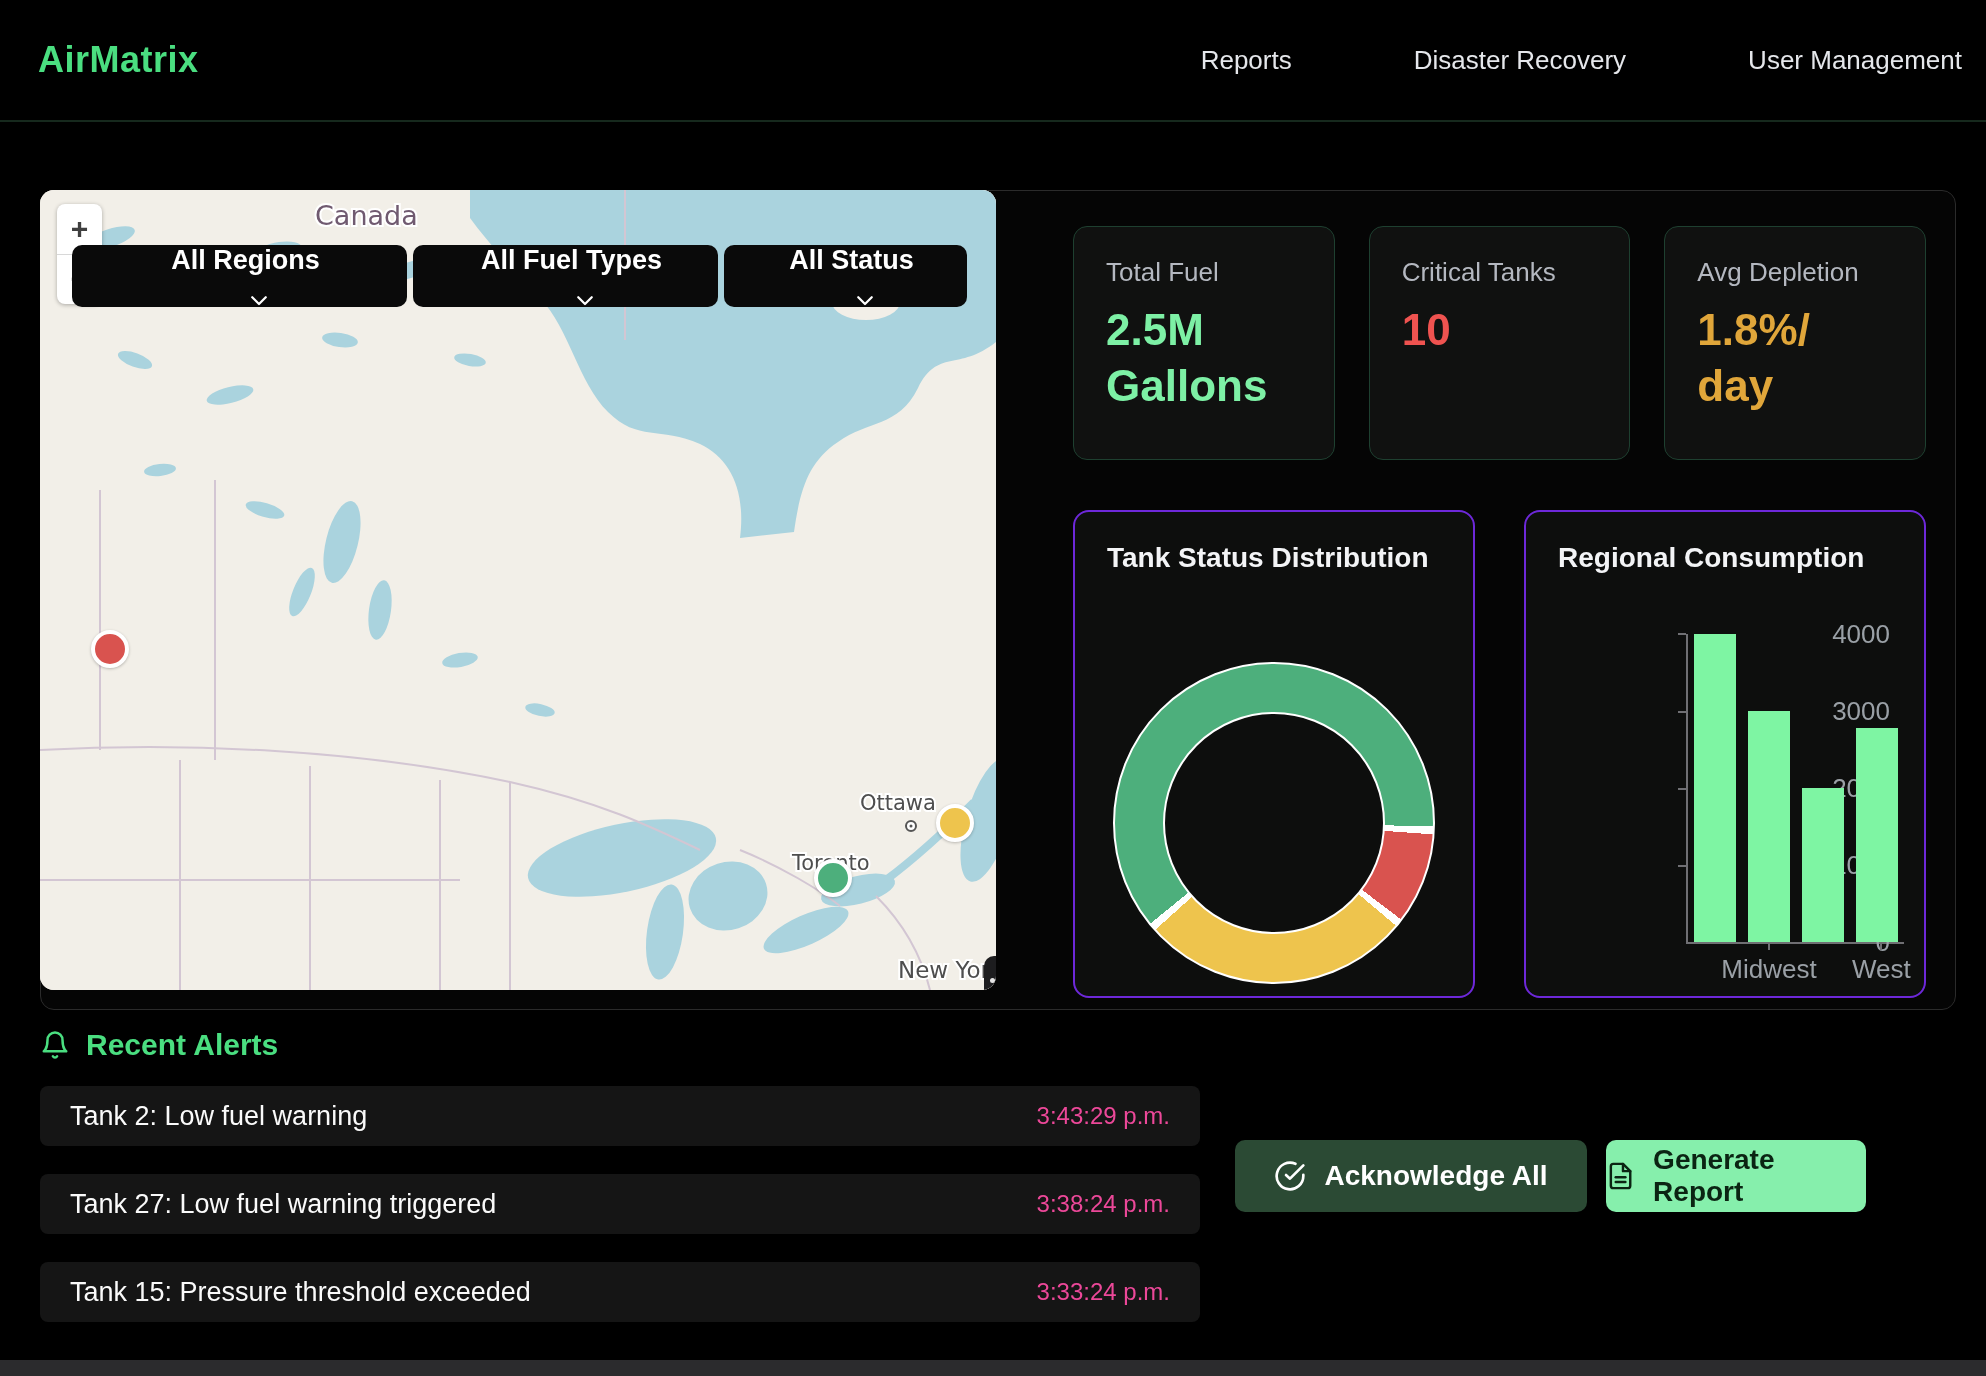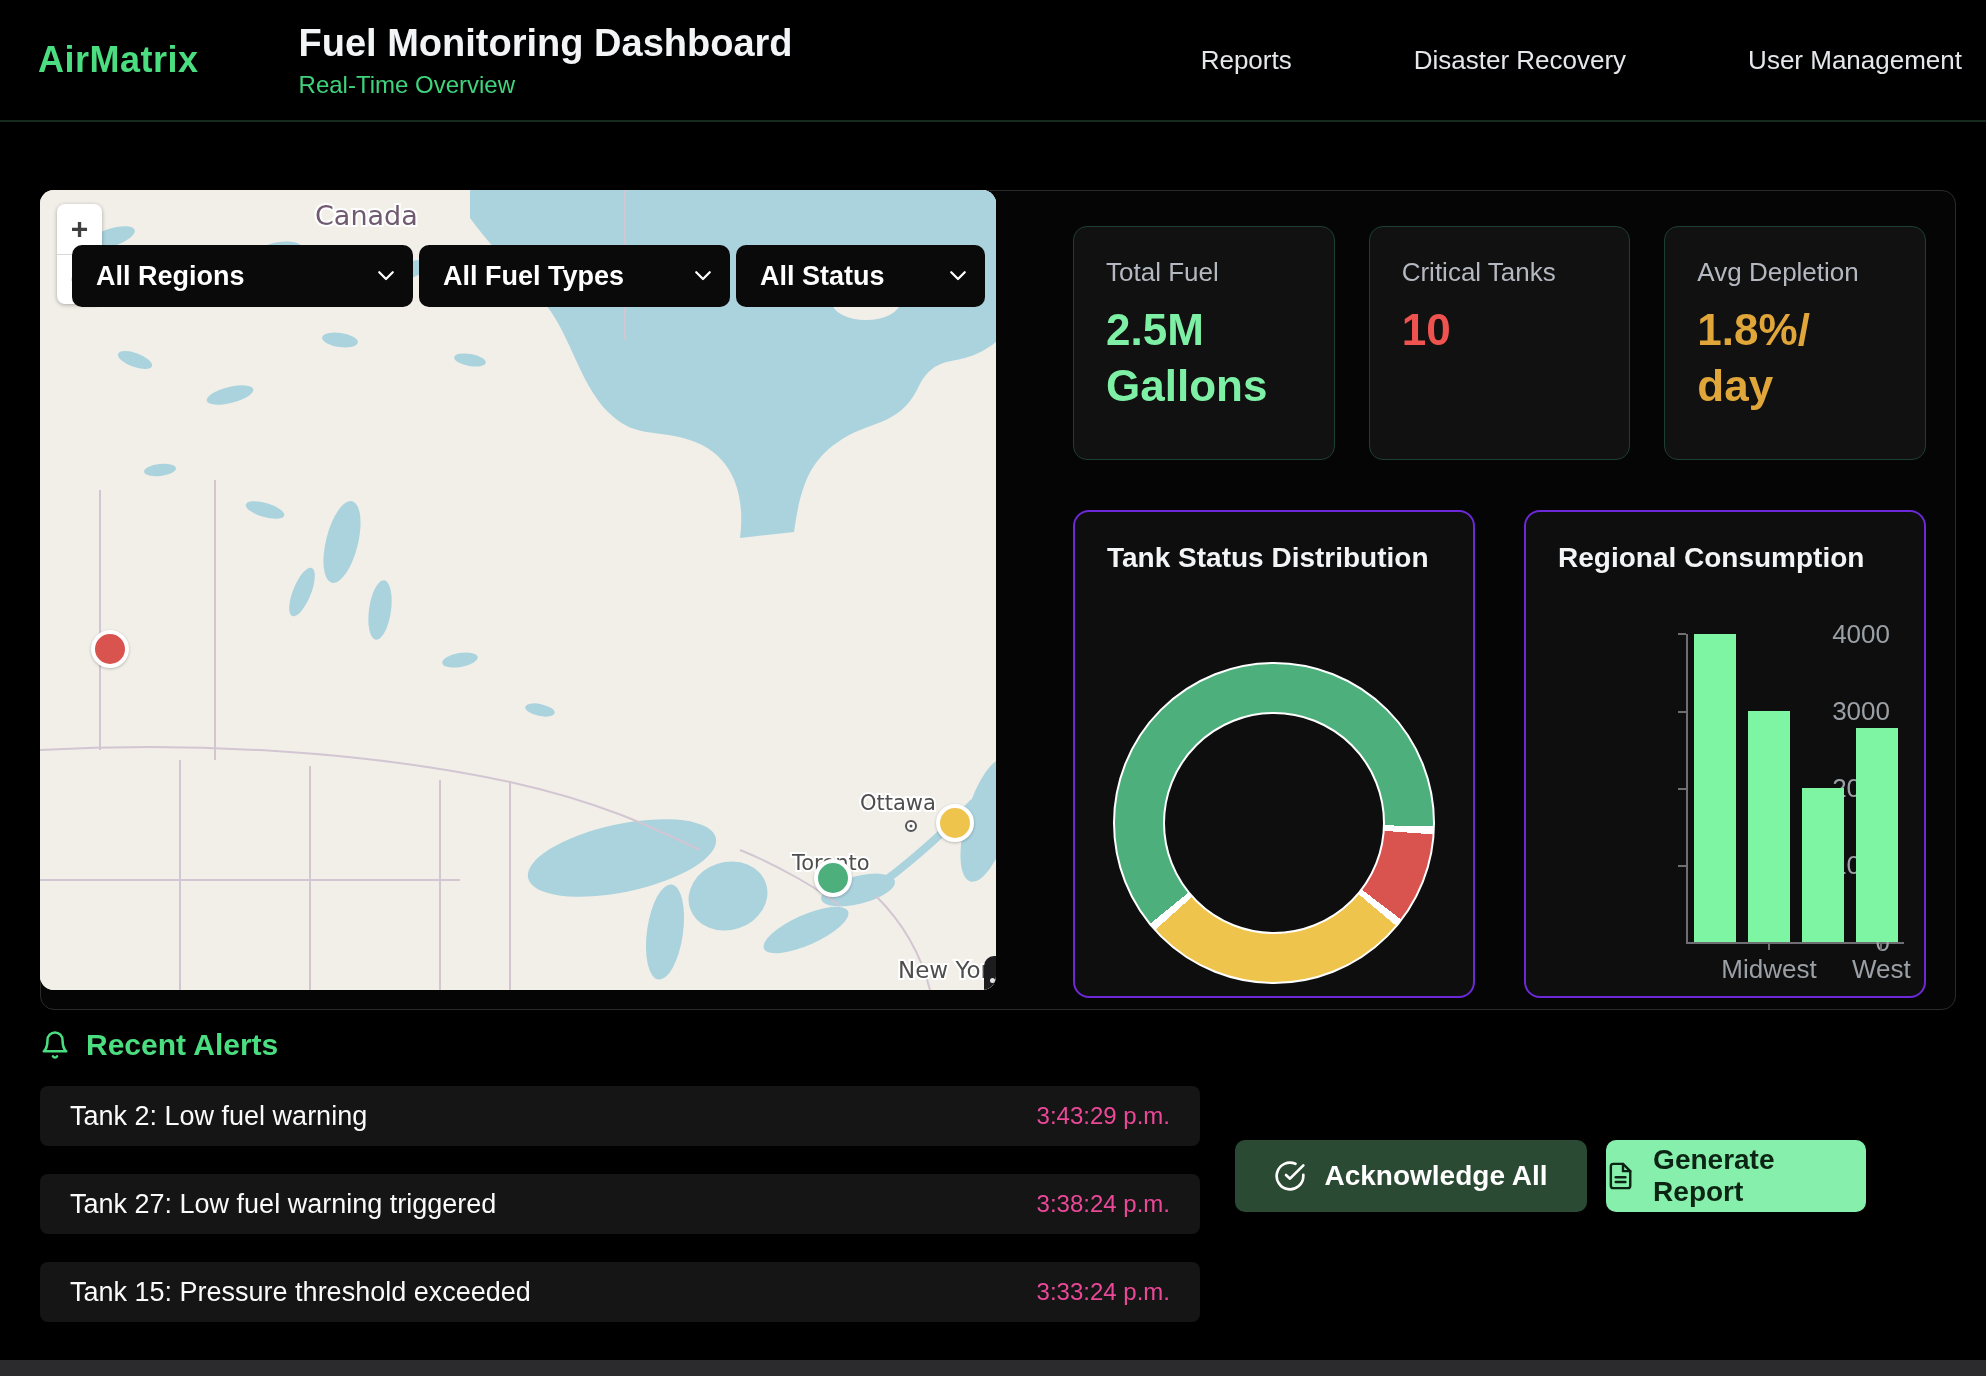--- a/index.html
+++ b/index.html
@@ -26,21 +26,21 @@
   .map svg.basemap{position:absolute;left:0;top:0;width:100%;height:100%;}
   .map-marker{position:absolute;width:30px;height:30px;border-radius:50%;
               border:4px solid #fff;transform:translate(-50%,-50%);box-shadow:0 1px 3px rgba(0,0,0,.25);}
   .zoom-ctrl{position:absolute;left:17px;top:14px;width:45px;height:100px;background:#fff;
              border-radius:8px;box-shadow:0 1px 4px rgba(0,0,0,.3);display:flex;flex-direction:column;z-index:1;}
   .zoom-btn{flex:1;display:flex;align-items:center;justify-content:center;font-size:30px;
             font-weight:bold;color:#3f3f3f;cursor:pointer;}
   .zoom-btn:first-child{border-bottom:1px solid #d8d8d8;}
   .map-filters{position:absolute;left:32px;top:55px;display:flex;gap:6px;z-index:2;}
   .filter{height:62px;background:#0a0a0a;border-radius:10px;display:flex;align-items:center;
-          justify-content:space-between;padding:0 18px 0 24px;cursor:pointer;}
+          justify-content:space-between;padding:0 12px 0 24px;cursor:pointer;flex-direction:column;}
   .filter .flabel{color:#fff;font-size:27px;font-weight:bold;white-space:nowrap;}
   .filter svg{margin-left:26px;}
   .f-region{width:299px;}
   .f-fuel{width:269px;}
   .f-status{width:207px;}
   .drag-handle{position:absolute;right:-18px;bottom:-40px;width:30px;height:74px;background:#1d1d1f;
                border-radius:10px;display:grid;grid-template-columns:repeat(2,6px);grid-template-rows:repeat(3,6px);
                gap:6px;align-content:center;justify-content:center;z-index:3;}
   .drag-handle i{width:5px;height:5px;border-radius:50%;background:#e5e5e5;}
 
@@ -92,24 +92,20 @@
   .bottom-bar{position:absolute;left:0;top:1360px;width:1986px;height:16px;background:#2b2b2d;}
 
   svg.icon{display:block;}
   .map text{font-family:"DejaVu Sans",sans-serif;paint-order:stroke;stroke:#ffffff;stroke-width:4px;}
 </style>
 </head>
 <body>
 
 <div class="header">
   <div class="logo">AirMatrix</div>
-  <div class="title-block">
-    <div class="page-title">Fuel Monitoring Dashboard</div>
-    <div class="page-subtitle">Real-Time Overview</div>
-  </div>
   <div class="nav">
     <div class="nav-item">Reports</div>
     <div class="nav-item">Disaster Recovery</div>
     <div class="nav-item">User Management</div>
   </div>
 </div>
 
 <div class="main-panel">
 
   <div class="map">

